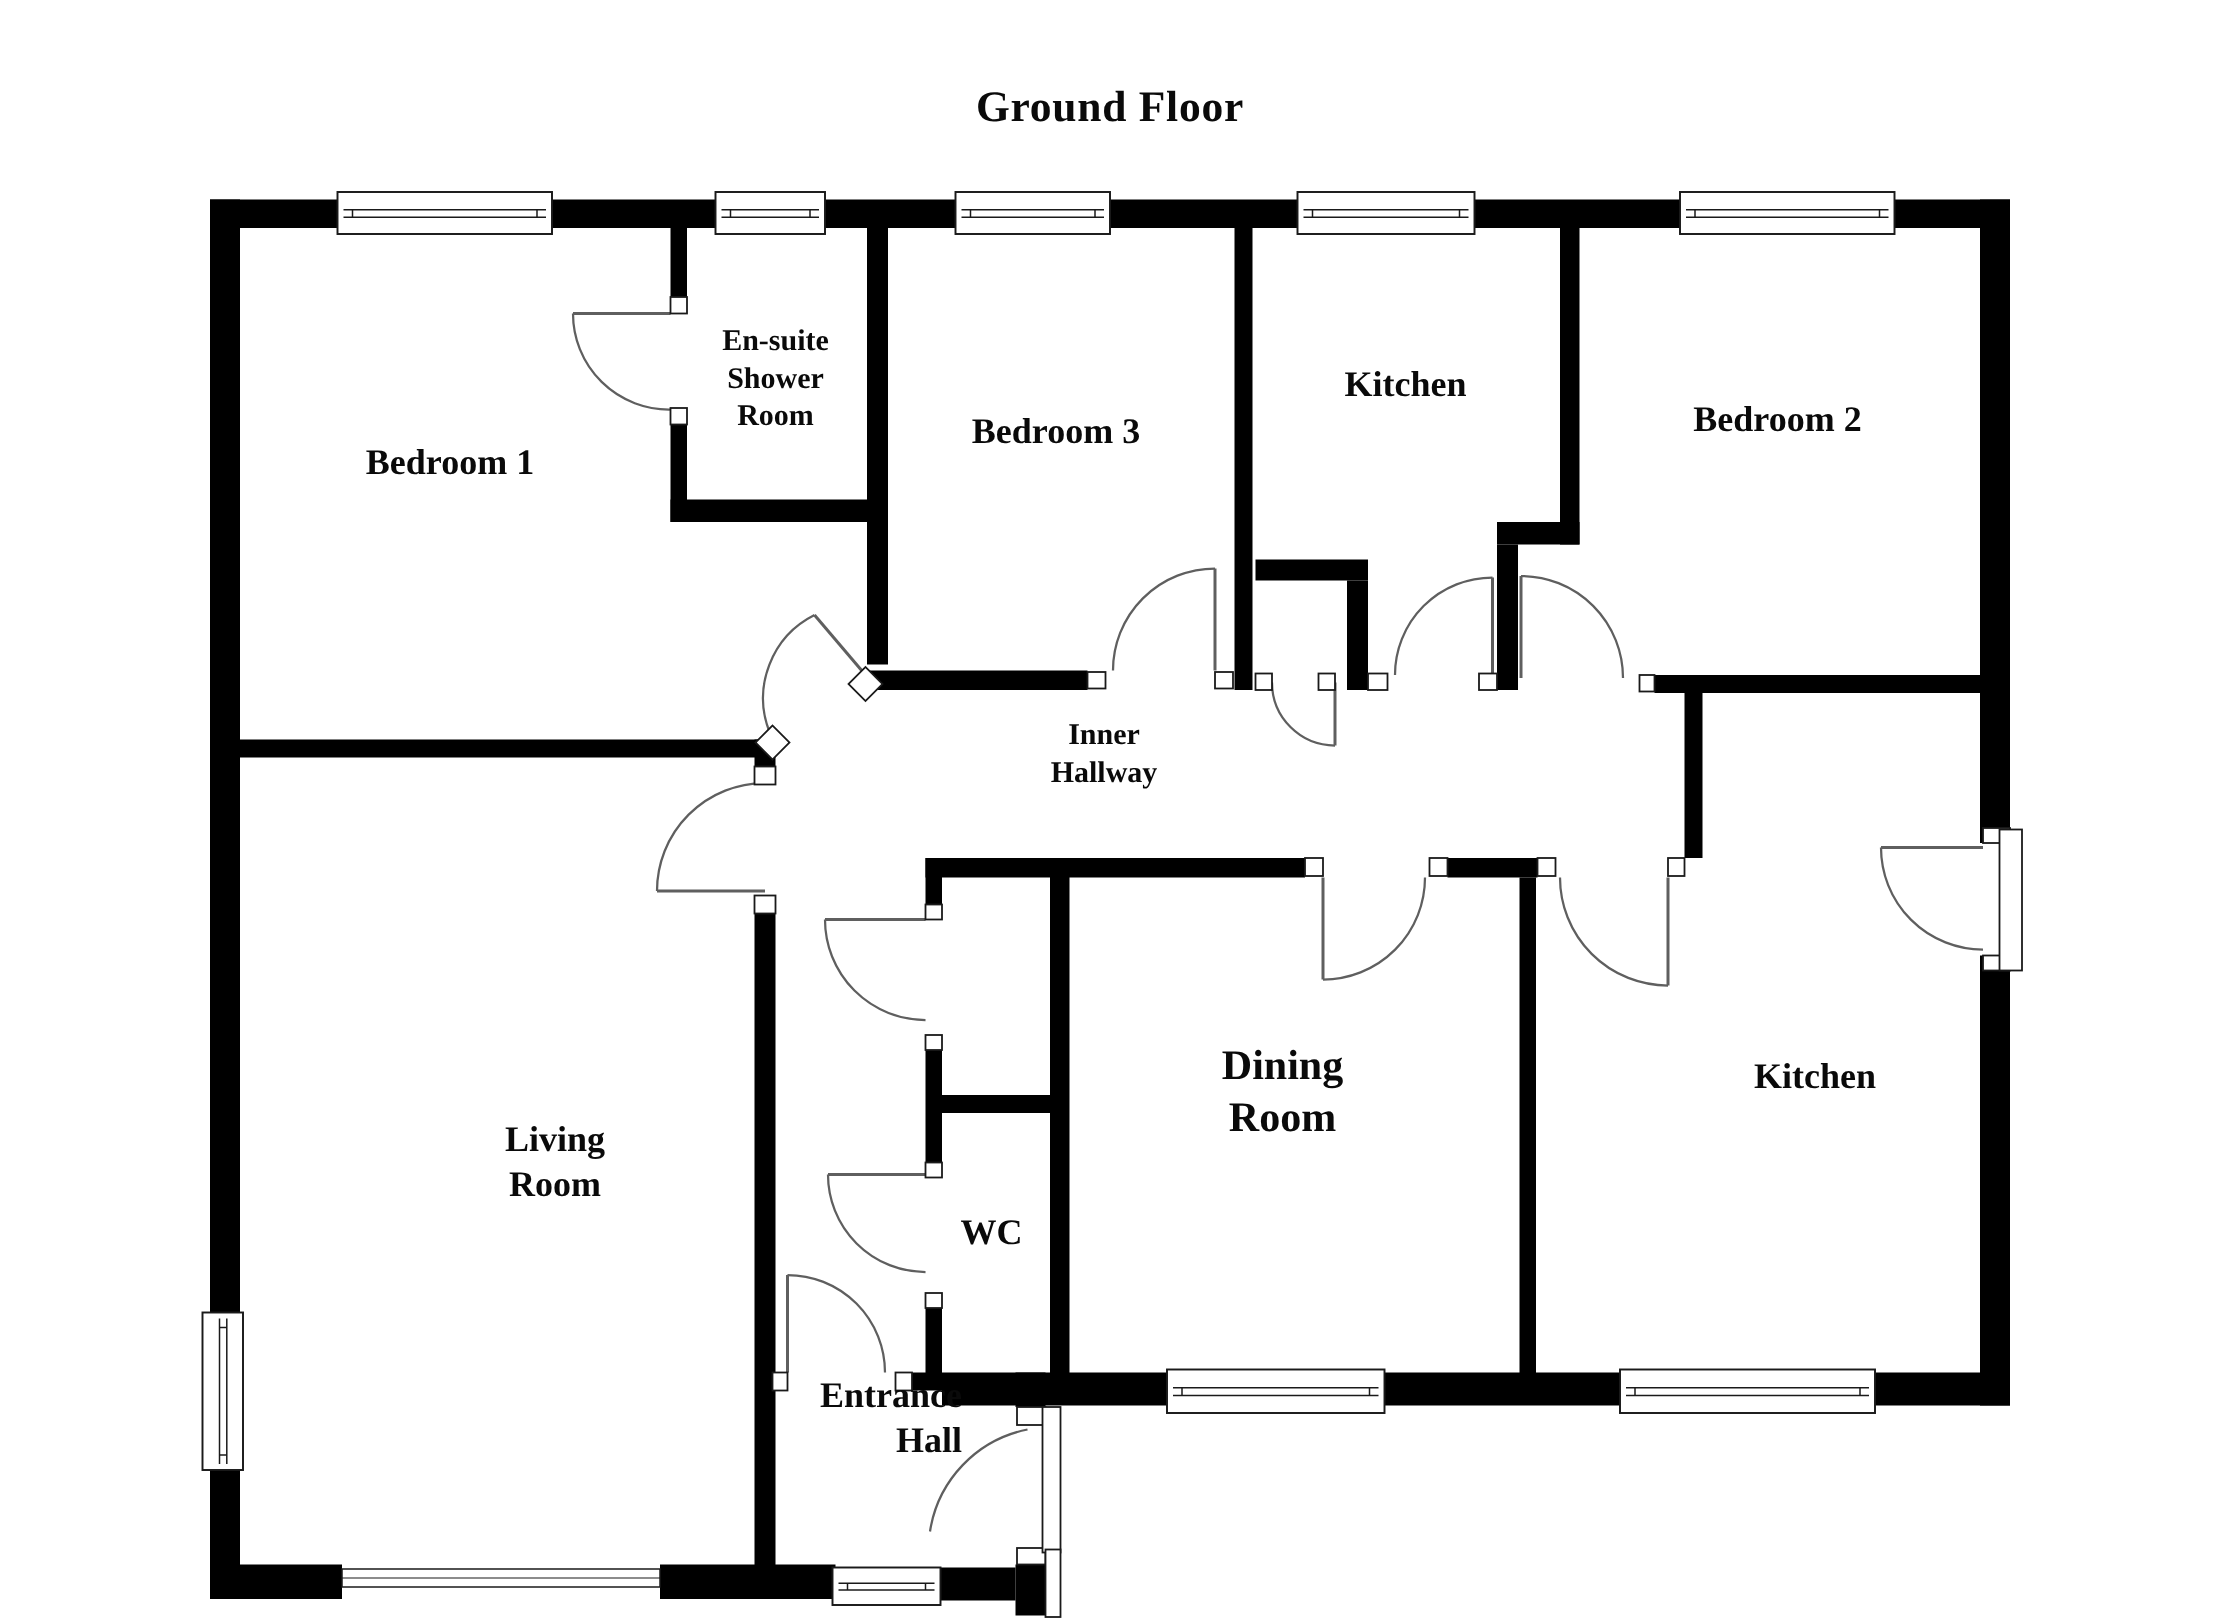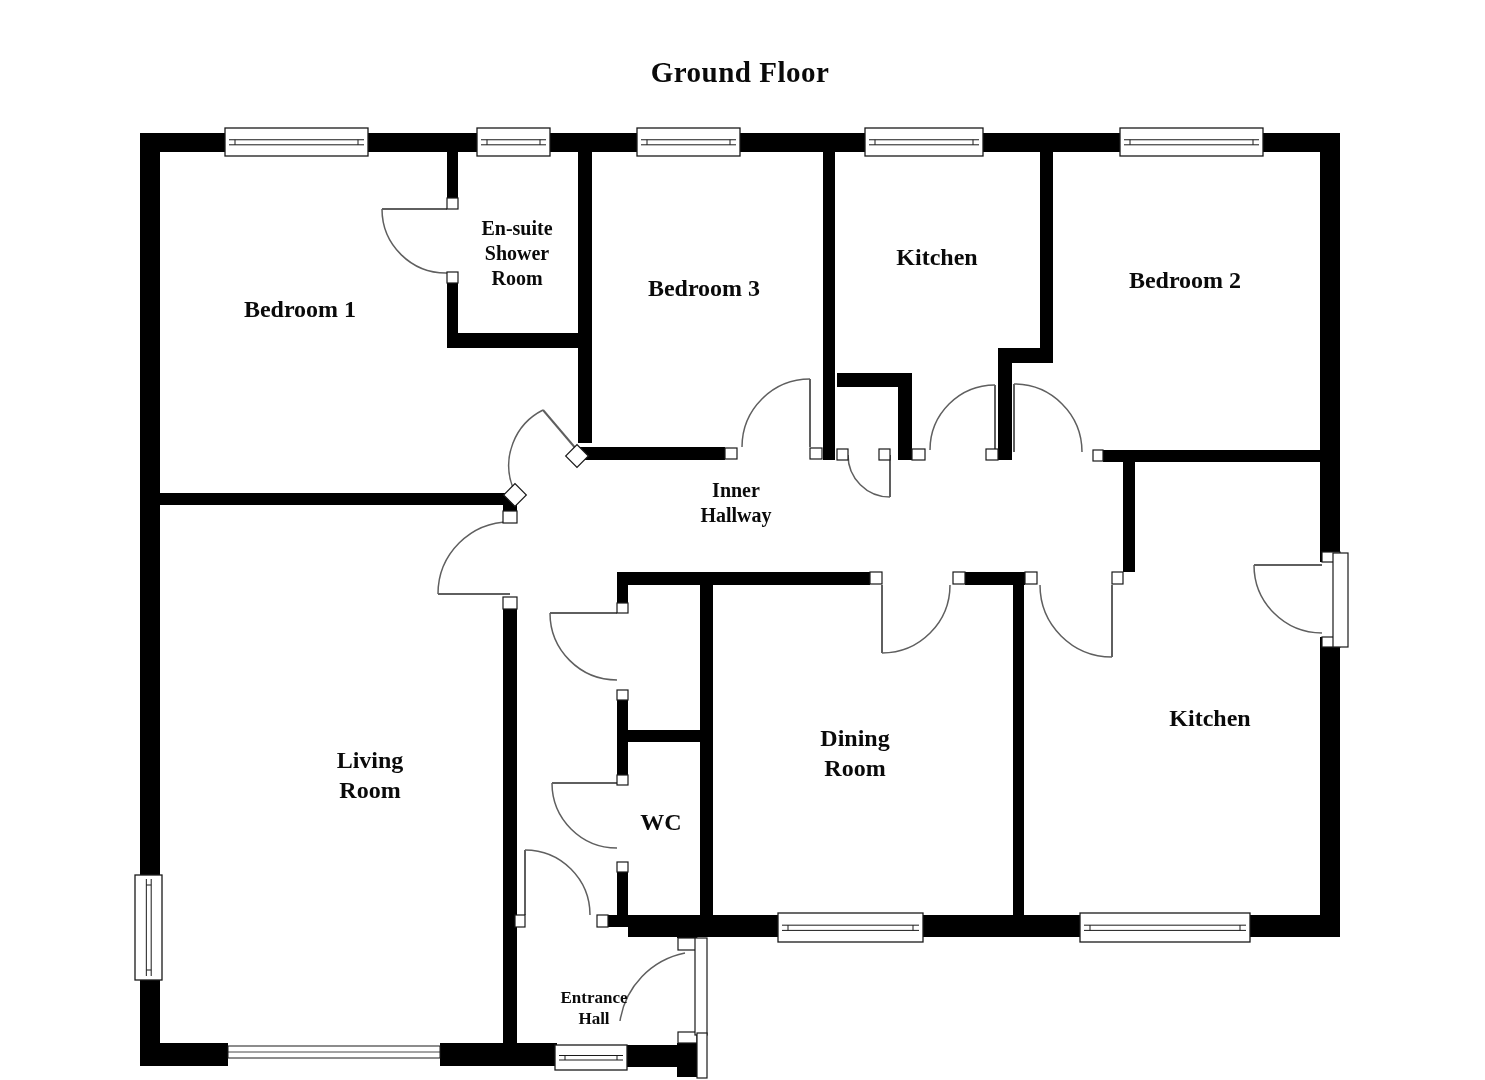--- a/index.html
+++ b/index.html
@@ -173,19 +173,19 @@
 Shower
 Room</div>
       <div class="room-label" style="left: 704px; top: 288px; font-size: 24px;">Bedroom 3</div>
       <div class="room-label" style="left: 937px; top: 257px; font-size: 24px;">Kitchen</div>
       <div class="room-label" style="left: 1185px; top: 280px; font-size: 24px;">Bedroom 2</div>
       <div class="room-label" style="left: 736px; top: 503px; font-size: 20px;">Inner
 Hallway</div>
       <div class="room-label" style="left: 330px; top: 775px; font-size: 24px; margin-left: 40px;">Living
 Room</div>
       <div class="room-label" style="left: 661px; top: 822px; font-size: 24px;">WC</div>
-      <div class="room-label" style="left: 855px; top: 753px; font-size: 24px;">Dining
+      <div class="room-label" style="left: 855px; top: 728px; font-size: 28px;">Dining
 Room</div>
       <div class="room-label" style="left: 1170px; top: 718px; font-size: 24px; margin-left: 40px;">Kitchen</div>
-      <div class="room-label" style="left: 594px; top: 1008px; font-size: 17px;">Entrance
+      <div class="room-label" style="left: 594px; top: 946px; font-size: 24px; text-align: right;">Entrance
 Hall</div>
     </div>
 </div>
 
 </body></html>

